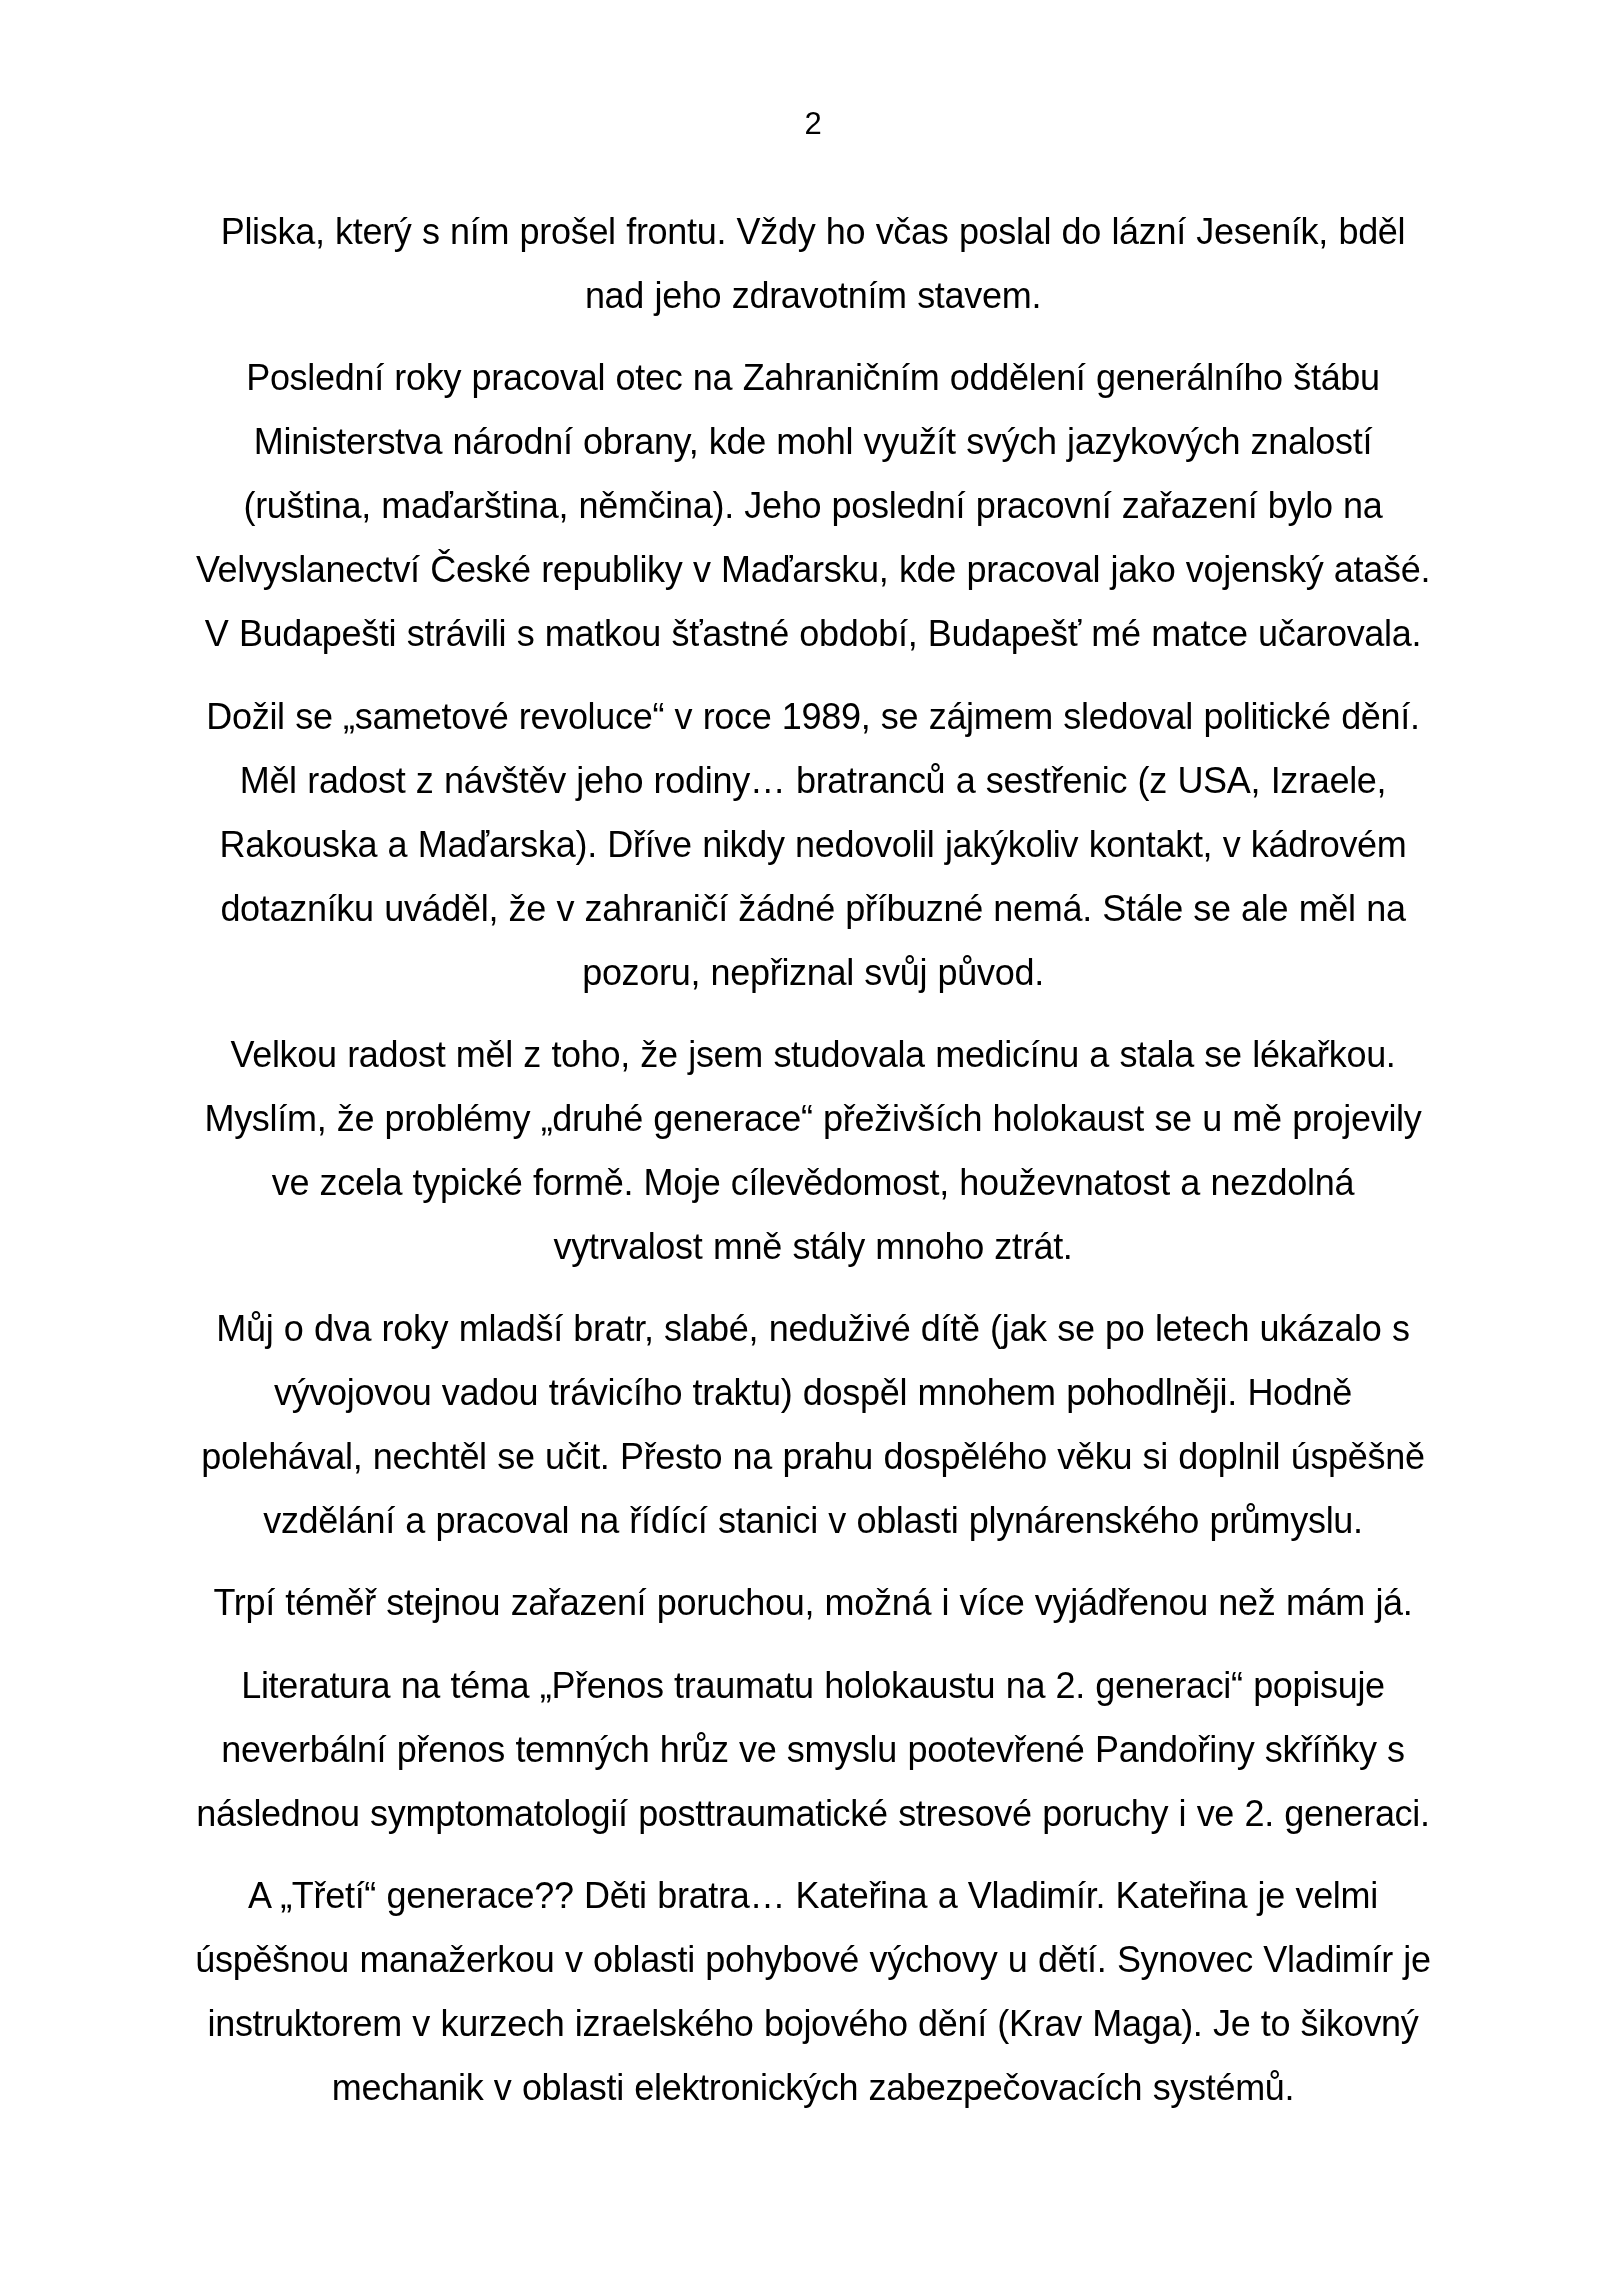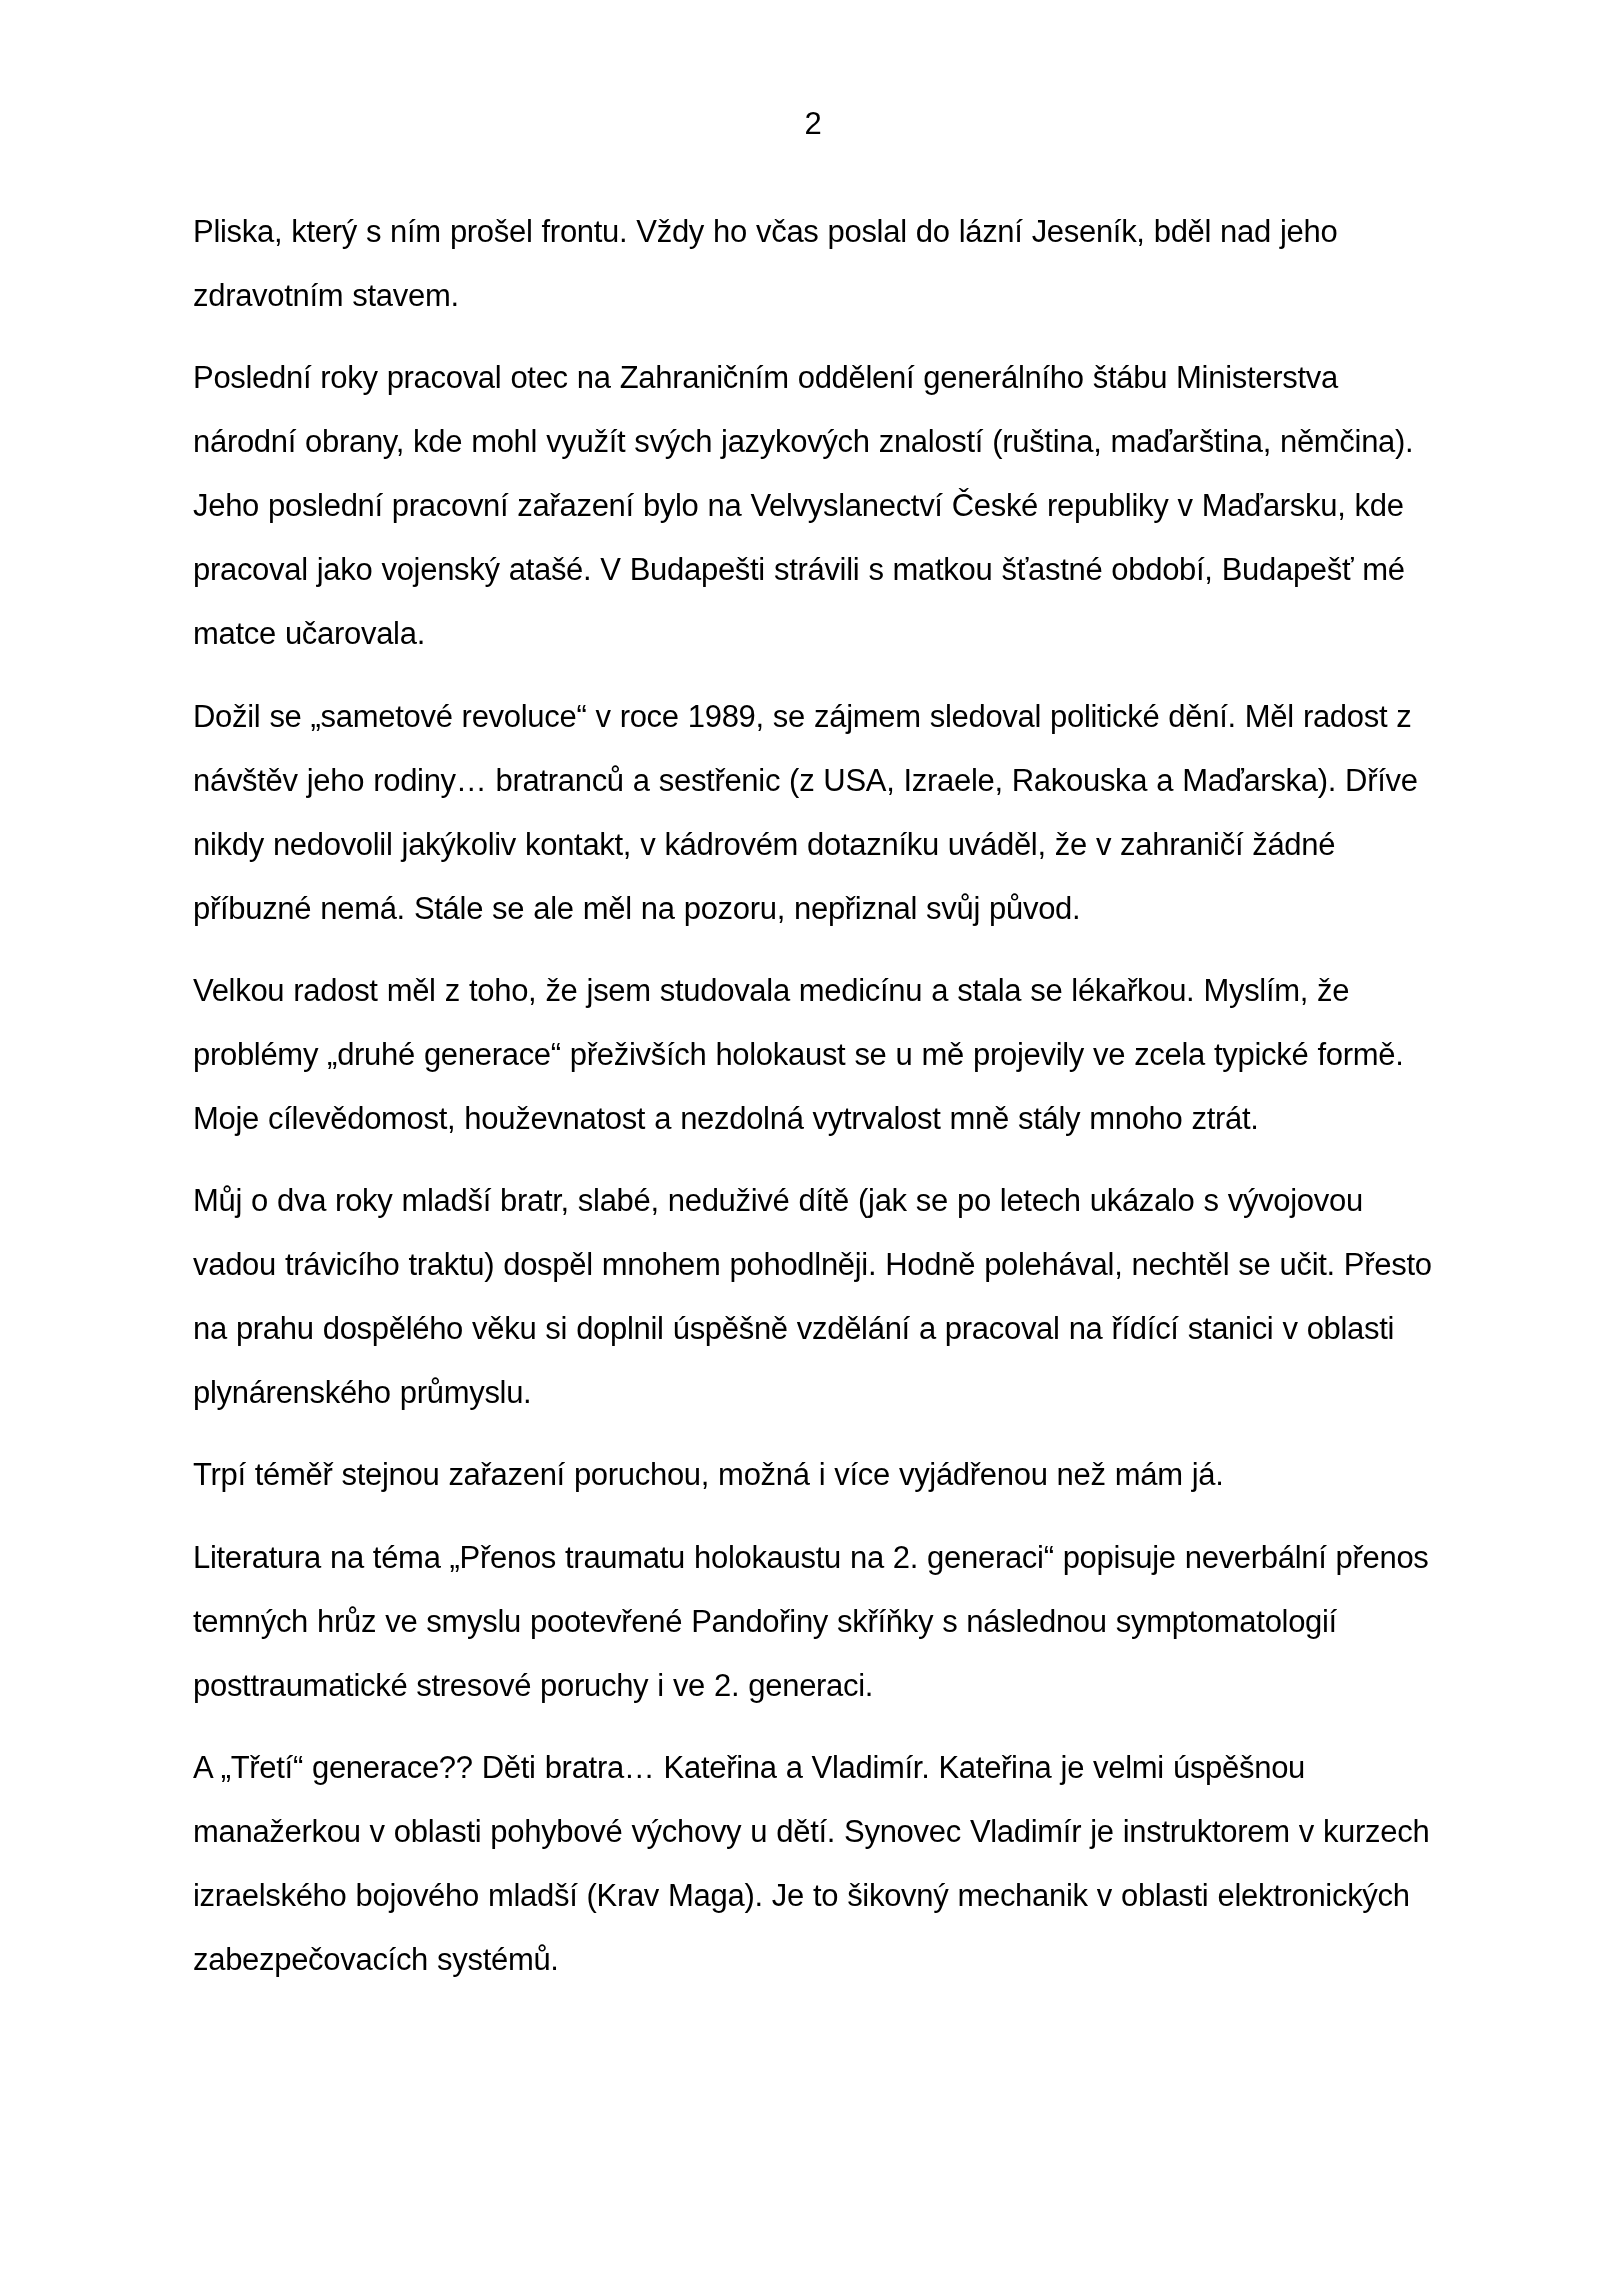--- a/index.html
+++ b/index.html
@@ -20,37 +20,37 @@
   }
   .page-number {
     text-align: center;
     font-size: 31px;
     line-height: 64px;
     margin: 0 0 44px 0;
     letter-spacing: -0.3px;
   }
   .doc-body p {
     margin: 0 0 18.3px 0;
-    font-size: 31px;
+    font-size: 36px;
     line-height: 64px;
     letter-spacing: -0.3px;
-    text-align: left;
+    text-align: center;
     word-spacing: 0.7px;
   }
 </style>
 </head>
 <body>
 
 <div class="page">
   <div class="page-number">2</div>
 
   <div class="doc-body">
     <p>Pliska, který s ním prošel frontu. Vždy ho včas poslal do lázní Jeseník, bděl nad jeho zdravotním stavem.</p>
     <p>Poslední roky pracoval otec na Zahraničním oddělení generálního štábu Ministerstva národní obrany, kde mohl využít svých jazykových znalostí (ruština, maďarština, němčina). Jeho poslední pracovní zařazení bylo na Velvyslanectví České republiky v Maďarsku, kde pracoval jako vojenský atašé. V Budapešti strávili s matkou šťastné období, Budapešť mé matce učarovala.</p>
     <p>Dožil se „sametové revoluce“ v roce 1989, se zájmem sledoval politické dění. Měl radost z návštěv jeho rodiny… bratranců a sestřenic (z USA, Izraele, Rakouska a Maďarska). Dříve nikdy nedovolil jakýkoliv kontakt, v kádrovém dotazníku uváděl, že v zahraničí žádné příbuzné nemá.  Stále se ale měl na pozoru, nepřiznal svůj původ.</p>
     <p>Velkou radost měl z toho, že jsem studovala medicínu a stala se lékařkou. Myslím, že problémy „druhé generace“ přeživších holokaust se u mě projevily ve zcela typické formě. Moje cílevědomost, houževnatost a nezdolná vytrvalost mně stály mnoho ztrát.</p>
     <p>Můj o dva roky mladší bratr, slabé, neduživé dítě (jak se po letech ukázalo s vývojovou vadou trávicího traktu) dospěl mnohem pohodlněji. Hodně polehával, nechtěl se učit. Přesto na prahu dospělého věku si doplnil úspěšně vzdělání a pracoval na řídící stanici v oblasti plynárenského průmyslu.</p>
     <p>Trpí téměř stejnou zařazení poruchou, možná i více vyjádřenou než mám já.</p>
     <p>Literatura na téma „Přenos traumatu holokaustu na 2. generaci“ popisuje neverbální přenos temných hrůz ve smyslu pootevřené Pandořiny skříňky s následnou symptomatologií posttraumatické stresové poruchy i ve 2. generaci.</p>
-    <p>A „Třetí“ generace??   Děti bratra… Kateřina a Vladimír. Kateřina je velmi úspěšnou manažerkou v oblasti pohybové výchovy u dětí. Synovec Vladimír je instruktorem v kurzech izraelského bojového mladší (Krav Maga). Je to šikovný mechanik v oblasti elektronických zabezpečovacích systémů.</p>
+    <p>A „Třetí“ generace??   Děti bratra… Kateřina a Vladimír. Kateřina je velmi úspěšnou manažerkou v oblasti pohybové výchovy u dětí. Synovec Vladimír je instruktorem v kurzech izraelského bojového dění (Krav Maga). Je to šikovný mechanik v oblasti elektronických zabezpečovacích systémů.</p>
   </div>
 </div>
 
 
 </body></html>

